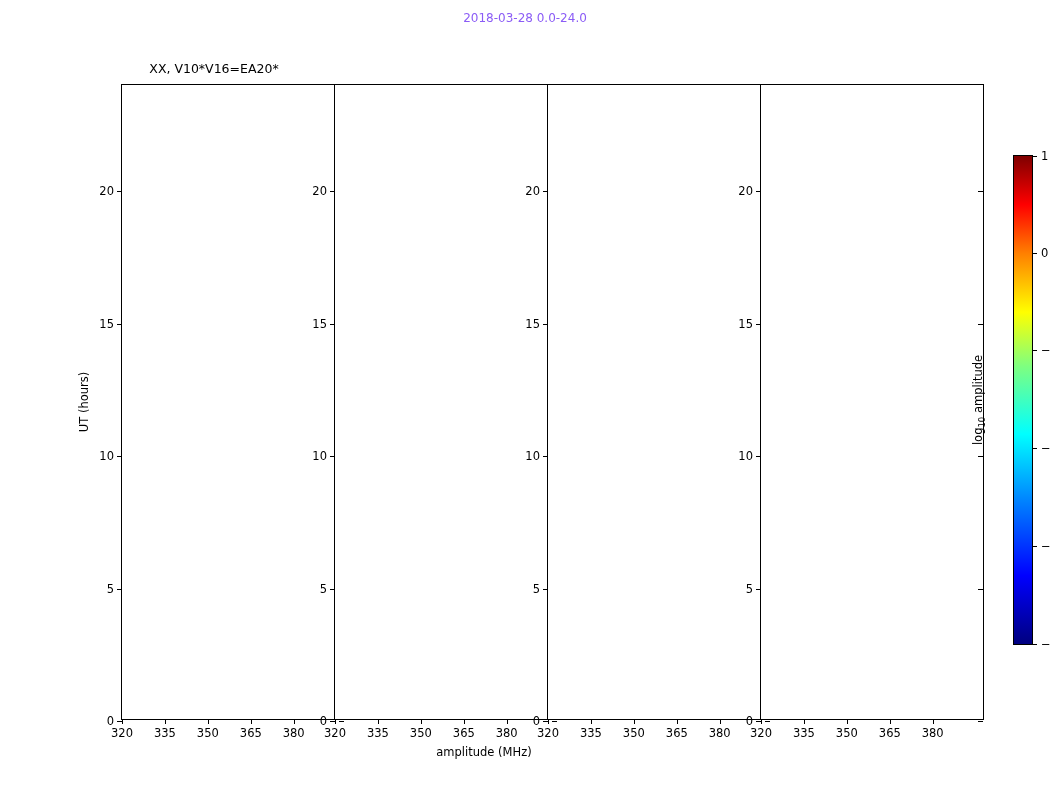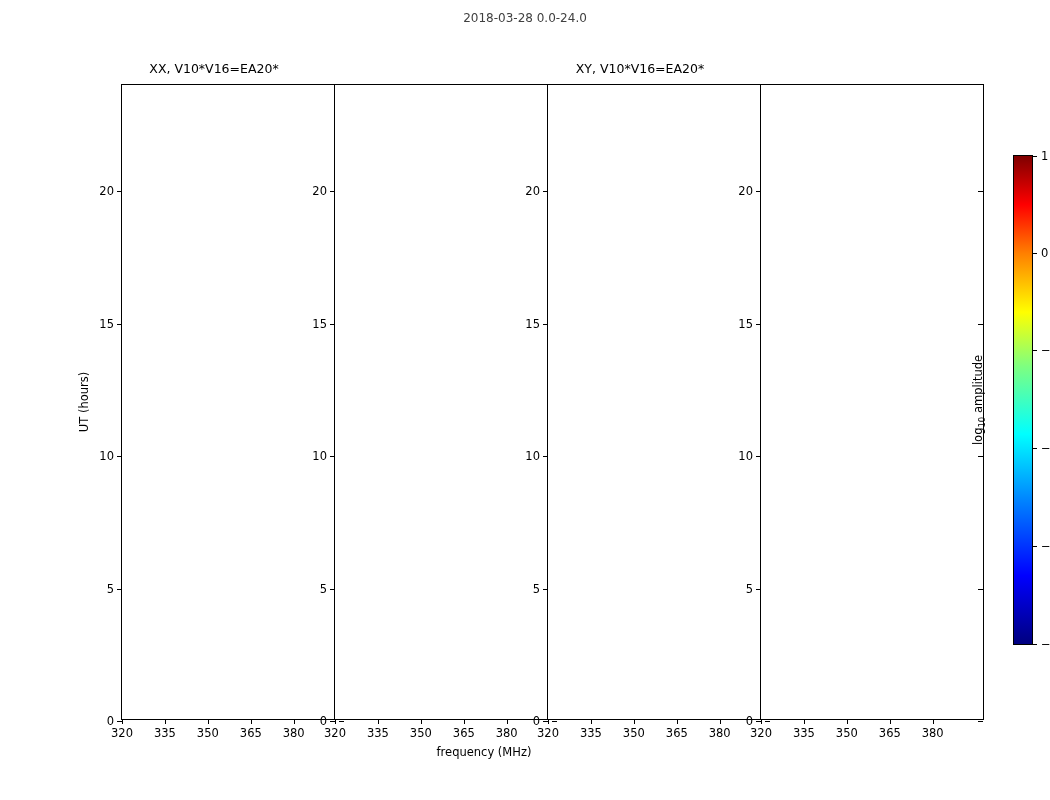--- a/index.html
+++ b/index.html
@@ -21,21 +21,21 @@
     width: 1050px;
     height: 800px;
   }
   .suptitle {
     position: absolute;
     top: 11px;
     left: 0;
     width: 1050px;
     text-align: center;
     font-size: 12px;
-    color: #404040;
+    color: #8b5cf6;
   }
   
   .panel {
     position: absolute;
     top: 84px;
     height: 636px;
     width: 224px;
   }
   .panel .axes {
     position: absolute;
@@ -159,21 +159,21 @@
 </style>
 </head>
 <body>
 
 <div class="figure">
 
   <div class="suptitle">2018-03-28 0.0-24.0</div>
 
   <div class="axis-ylabel">UT (hours)</div>
 
-  <div class="axis-xlabel">frequency (MHz)</div>
+  <div class="axis-xlabel">amplitude (MHz)</div>
 
   <div class="panel" style="left:121px;">
     <div class="ptitle">XX, V10*V16=EA20*</div>
     <div class="axes">
       <div class="ytick" style="top:636px;"></div>
         <div class="ytick-in" style="top:636px;"></div>
       <div class="ylabel-t" style="top:636px;">0</div>
       <div class="ytick" style="top:503.5px;"></div>
         <div class="ytick-in" style="top:503.5px;"></div>
       <div class="ylabel-t" style="top:503.5px;">5</div>
@@ -225,21 +225,20 @@
       <div class="xtick" style="left:85.8px;"></div>
       <div class="xlabel-t" style="left:85.8px;">350</div>
       <div class="xtick" style="left:128.8px;"></div>
       <div class="xlabel-t" style="left:128.8px;">365</div>
       <div class="xtick" style="left:171.7px;"></div>
       <div class="xlabel-t" style="left:171.7px;">380</div>
     </div>
   </div>
 
   <div class="panel" style="left:547px;">
-    <div class="ptitle">XY, V10*V16=EA20*</div>
     <div class="axes">
       <div class="ytick" style="top:636px;"></div>
         <div class="ytick-in" style="top:636px;"></div>
       <div class="ylabel-t" style="top:636px;">0</div>
       <div class="ytick" style="top:503.5px;"></div>
         <div class="ytick-in" style="top:503.5px;"></div>
       <div class="ylabel-t" style="top:503.5px;">5</div>
       <div class="ytick" style="top:371px;"></div>
         <div class="ytick-in" style="top:371px;"></div>
       <div class="ylabel-t" style="top:371px;">10</div>

